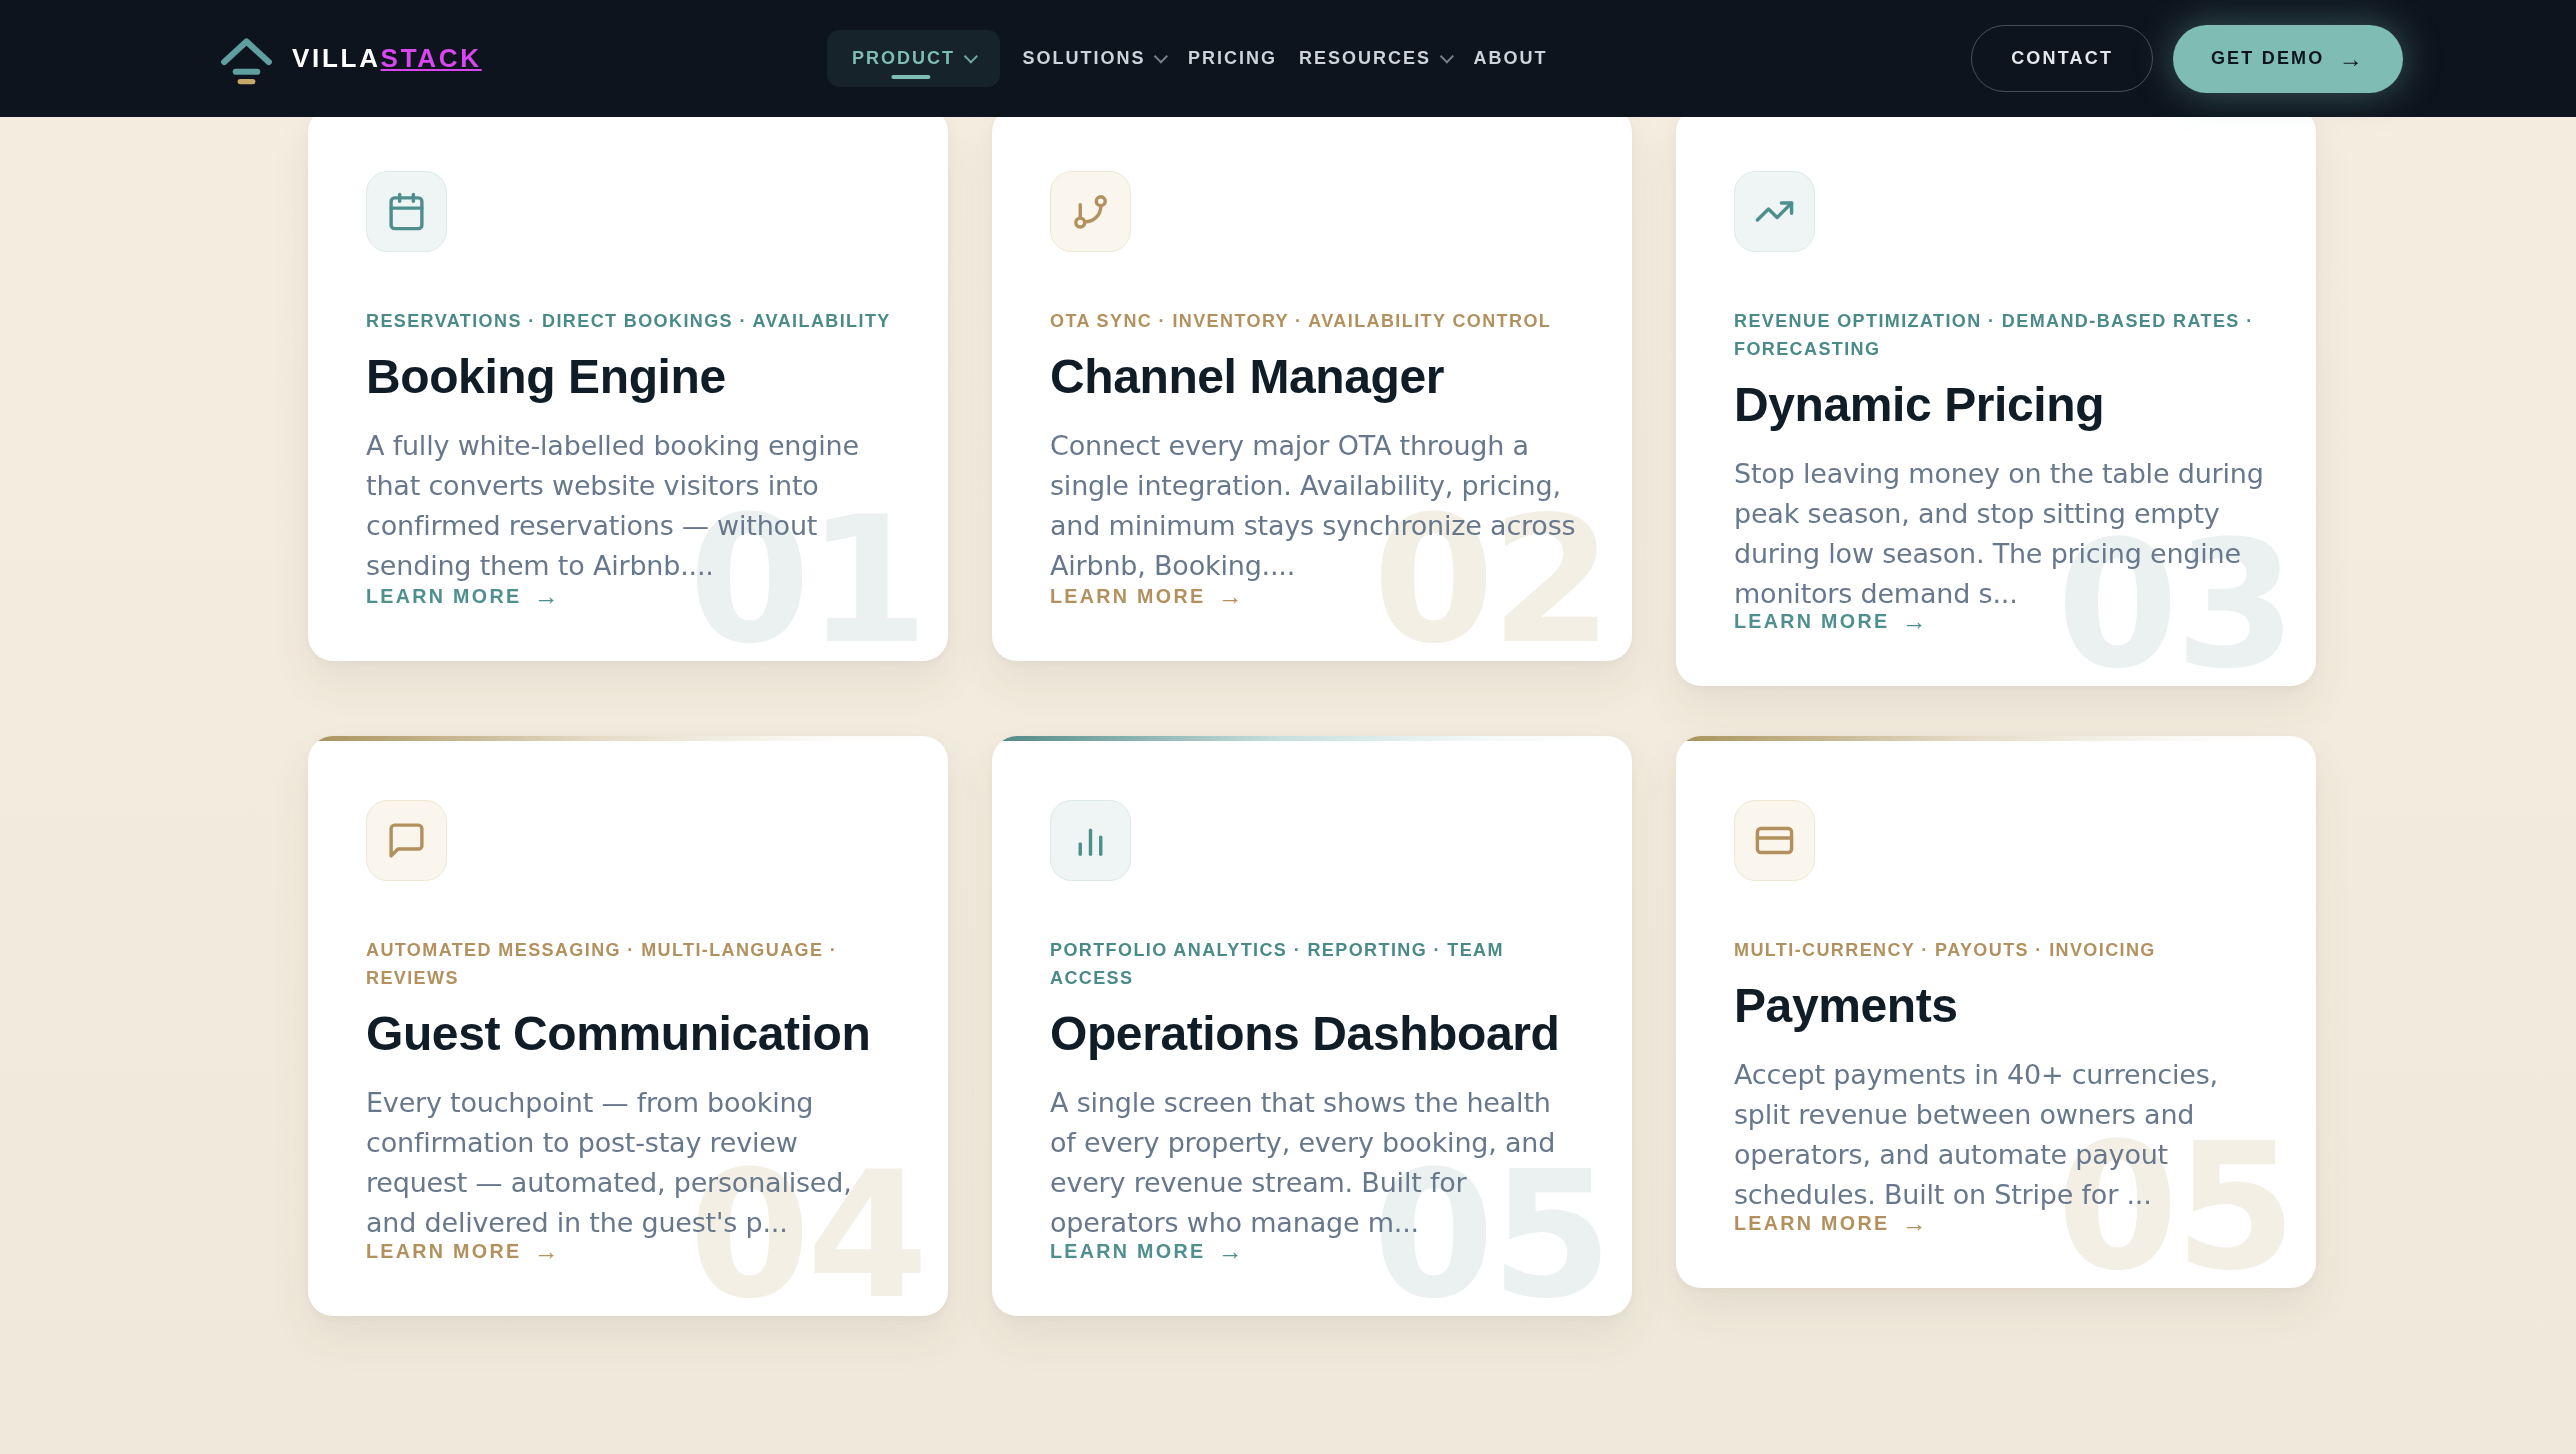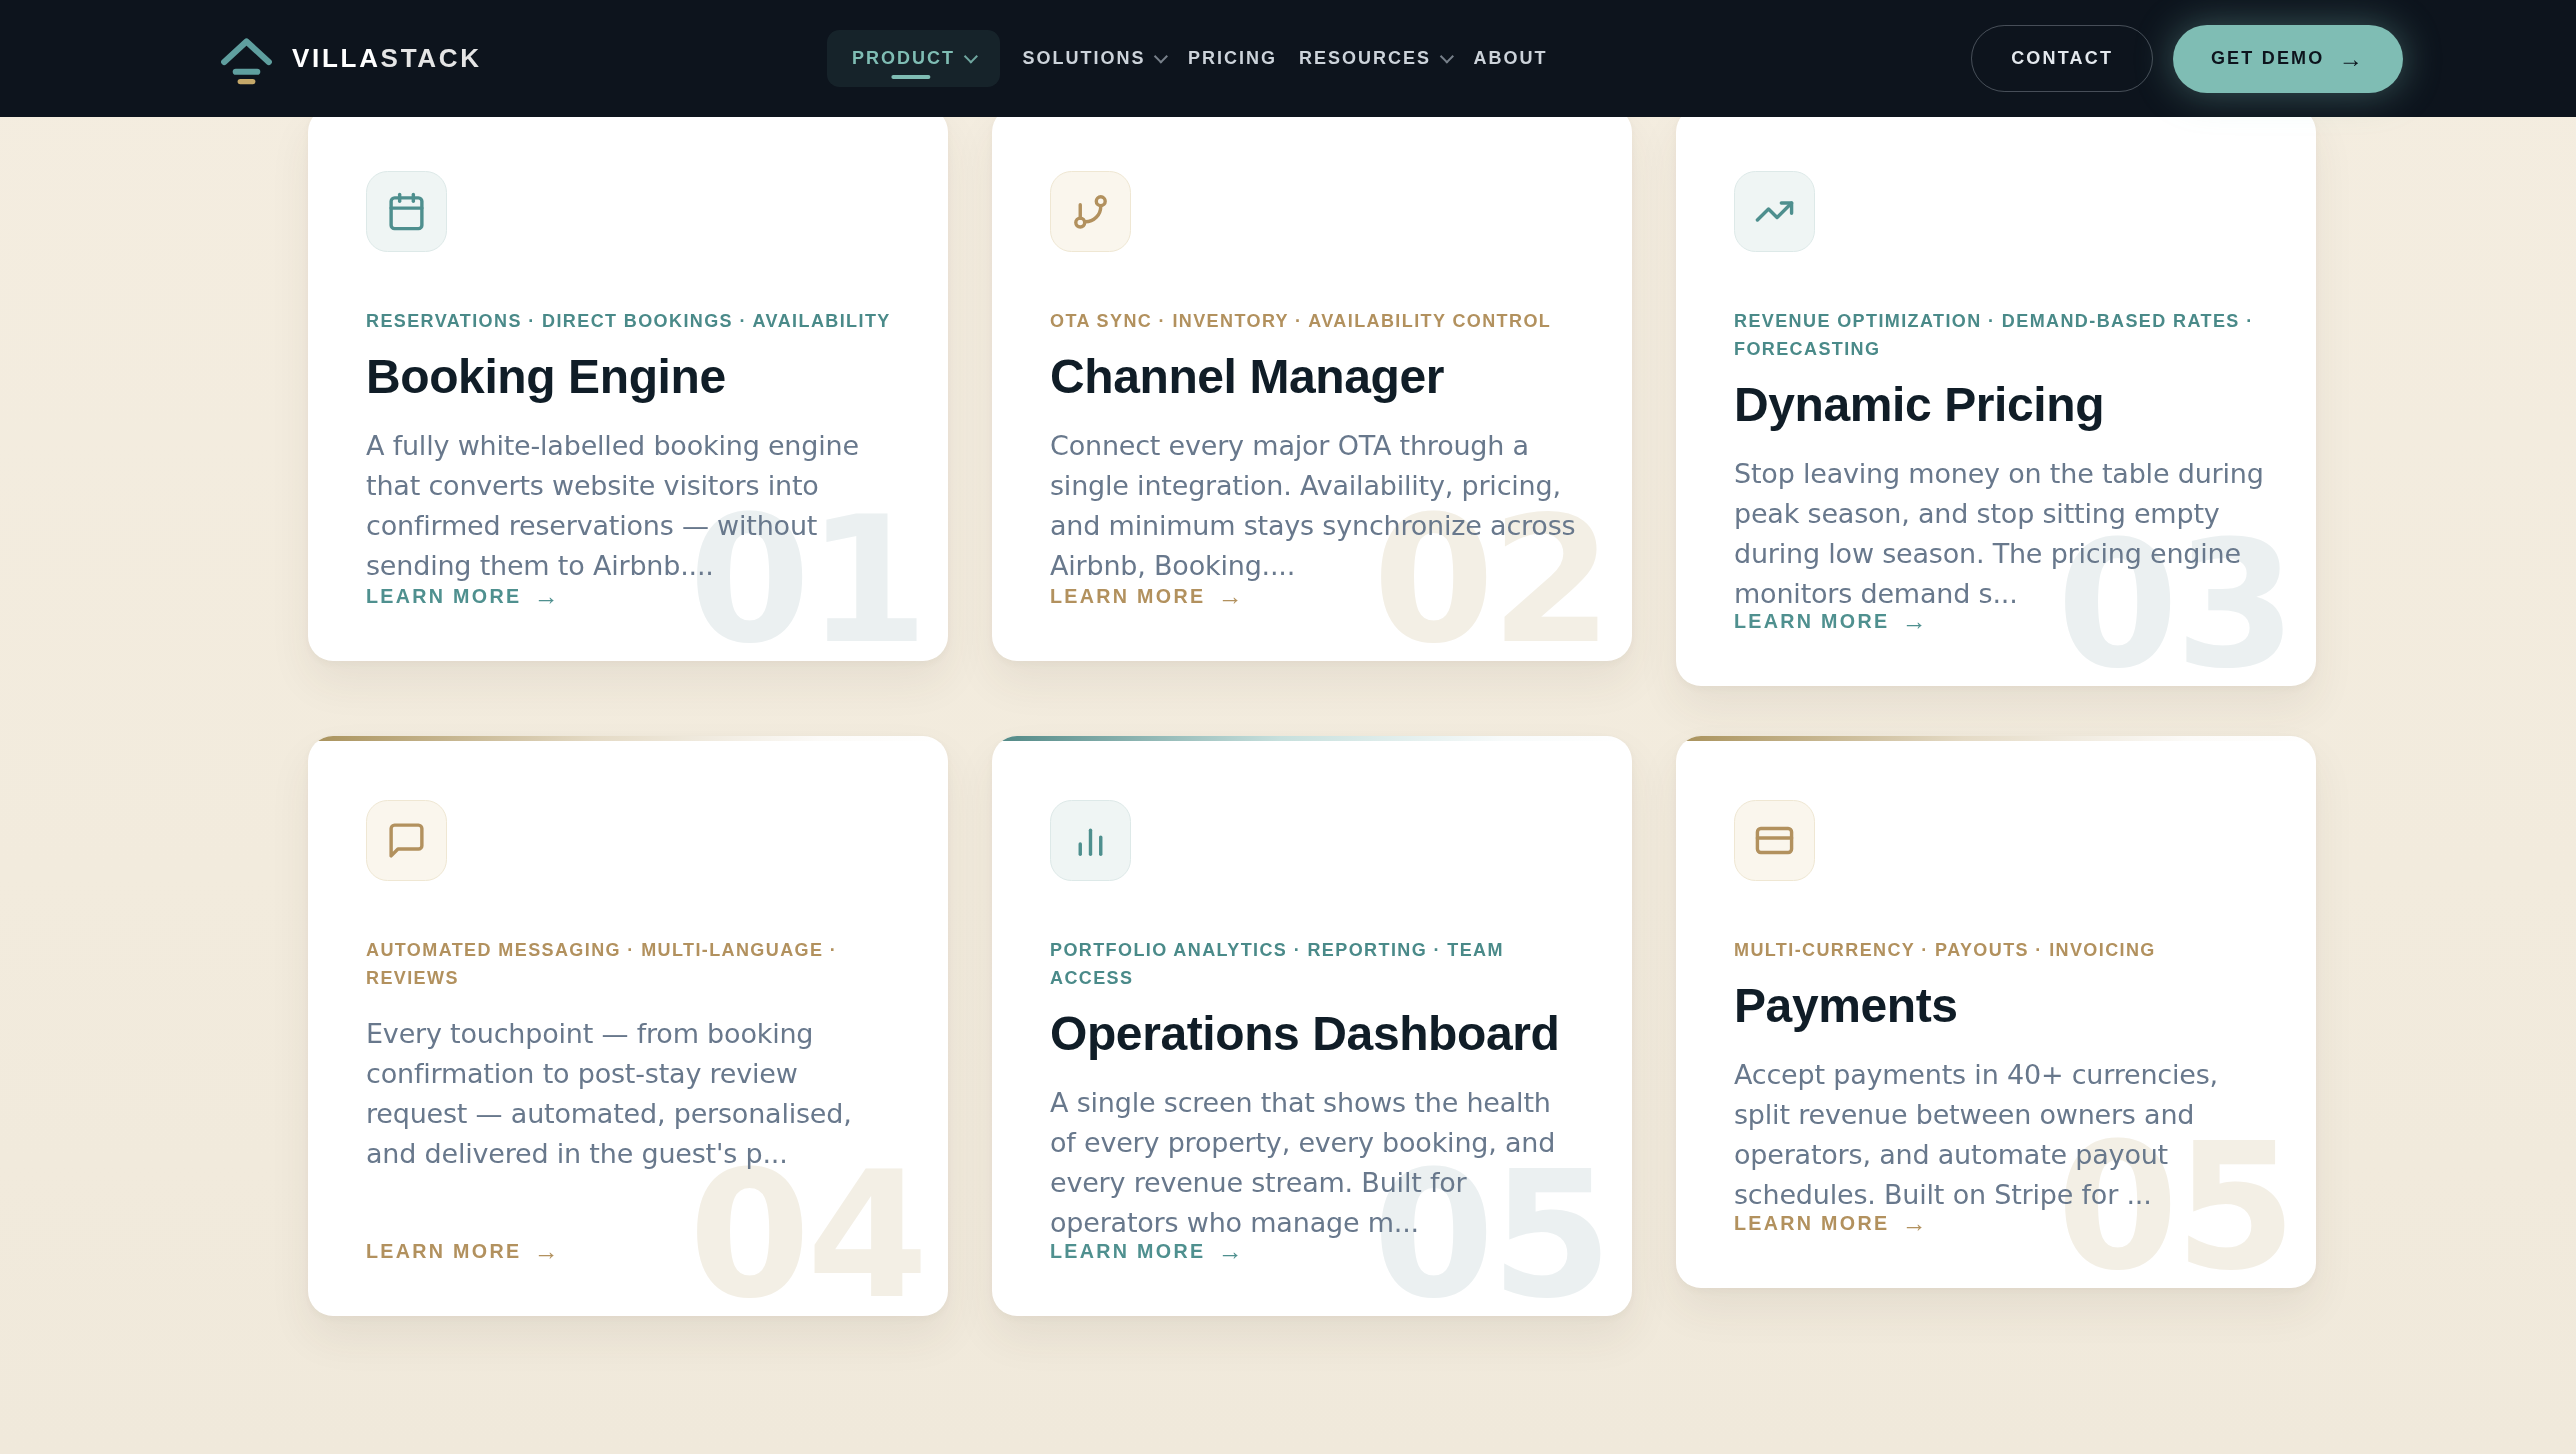--- a/index.html
+++ b/index.html
@@ -10,21 +10,21 @@
     position:relative;
   }
 
   
   .navbar {
     position:absolute; top:0; left:0; width:2576px; height:117px;
     background:#0d141d; z-index:10;
   }
   .logo { position:absolute; left:217px; top:0; height:117px; display:flex; align-items:center; gap:16px; cursor:pointer; }
   .logo-text { font-size:26px; font-weight:bold; letter-spacing:2.7px; color:#ffffff; }
-  .logo-text .brand2 { color:#e5e5e5; }
+  .logo-text .brand2 { color:#d946ef;text-decoration:underline; }
 
   .nav-group { position:absolute; left:827px; top:0; height:117px; display:flex; align-items:center; gap:22px; }
   .nav-item { display:flex; align-items:center; gap:10.7px; color:#ccd3da; font-size:18px; font-weight:bold; letter-spacing:2px; cursor:pointer; white-space:nowrap; }
   .nav-item.active {
     position:relative; color:#7fbdb4; background:rgba(127,189,180,0.09);
     padding:0 25px; height:57px; border-radius:12.5px;
   }
   .nav-item.active .active-bar {
     position:absolute; bottom:8px; left:50%; transform:translateX(-58%);
     width:39px; height:4.5px; border-radius:2.7px; background:#7fbdb4;
@@ -200,20 +200,21 @@
   </article>
 
   <article class="card gold strip">
     <div class="num">04</div>
     <div class="icon-tile">
         <svg fill="none" stroke="currentColor" stroke-width="2" stroke-linecap="round" stroke-linejoin="round" viewBox="0 0 24 24">
           <path d="M21 15a2 2 0 0 1-2 2H7l-4 4V5a2 2 0 0 1 2-2h14a2 2 0 0 1 2 2z"></path>
         </svg>
       </div>
     <div class="tags">AUTOMATED MESSAGING · MULTI-LANGUAGE · REVIEWS</div>
+    <h2 class="card-title">Guest Communication</h2>
     <p class="card-desc">Every touchpoint — from booking confirmation to post-stay review request — automated, personalised, and delivered in the guest's p...</p>
     <div class="cta">
       <span>LEARN MORE</span>
       <span class="arrow">→</span>
     </div>
   </article>
 
   <article class="card teal strip">
     <div class="num">05</div>
     <div class="icon-tile">

